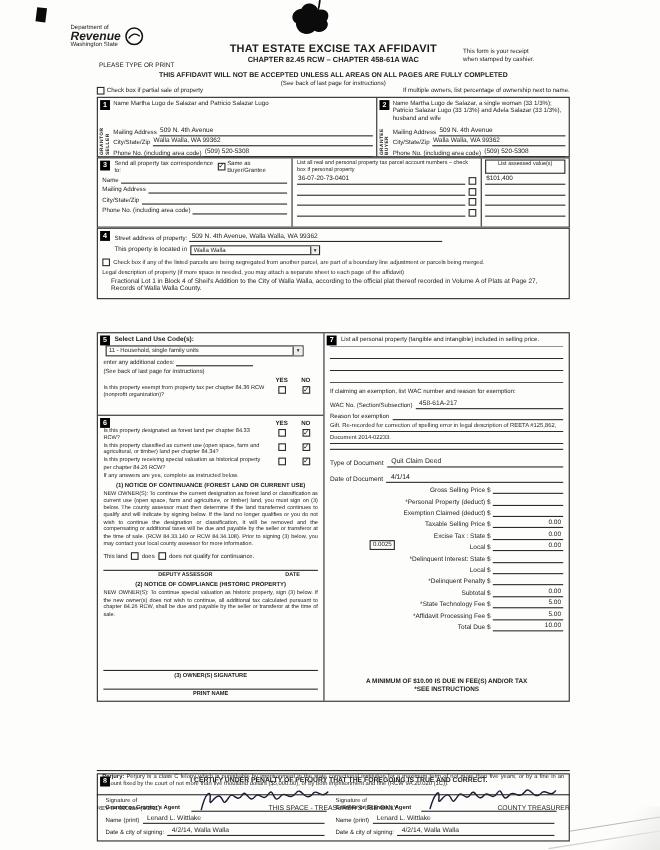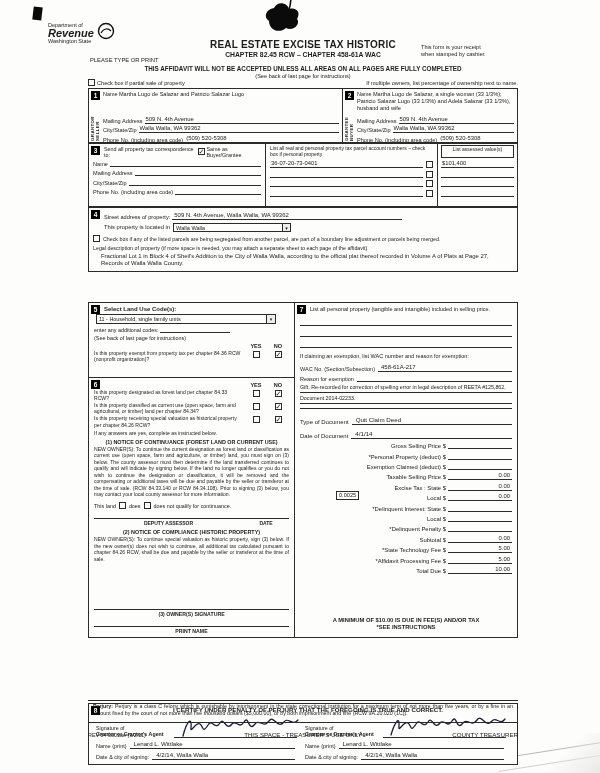--- a/index.html
+++ b/index.html
@@ -4,21 +4,21 @@
 <style>
   *{margin:0;padding:0;box-sizing:border-box}
   html,body{width:600px;background:#ffffff}
   .page{position:relative;width:600px;height:773px;background:#fdfdfc;font-family:"Liberation Sans",sans-serif;color:#1c1c1c;overflow:hidden}
   .abs{position:absolute}
   .box{border:1px solid #2b2b2b;background:#fdfdfc}
   .badge{position:absolute;left:2px;top:2px;background:#000;color:#fff;font-size:6.5px;font-weight:bold;width:9px;height:9px;line-height:9px;text-align:center}
   .cb{display:inline-block;flex:none;width:7px;height:7px;border:1px solid #2b2b2b;font-size:7px;line-height:6px;text-align:center;vertical-align:-1px;background:#fff;color:#111}
   .lbl{font-size:5.6px;color:#222}
   
-  .logo{left:48px;top:22px;display:flex;gap:3px;align-items:flex-start}
+  .logo{left:64px;top:22px;display:flex;gap:3px;align-items:center}
   .logo .l1{font-size:5.5px}
   .logo .l2{font-size:11px;font-weight:bold;font-style:italic;line-height:10px}
   .logo .l3{font-size:5.5px}
   .title{left:88px;top:39px;width:430px;text-align:center;font-size:10px;font-weight:bold;letter-spacing:.2px}
   .chapter{left:88px;top:51px;width:430px;text-align:center;font-size:6.8px;font-weight:bold}
   .receipt{left:421px;top:44px;font-size:5.6px;line-height:1.25}
   .please{left:90px;top:57px;font-size:5.8px}
   .notice{left:88px;top:65px;width:430px;text-align:center;font-size:6.3px;font-weight:bold}
   .seeback{left:88px;top:73px;width:430px;text-align:center;font-size:5.6px}
   .hdr-row{left:88px;top:79px;width:430px;display:flex;justify-content:space-between;font-size:5.6px;align-items:center}
@@ -147,21 +147,21 @@
     <div>
       <div class="l1">Department of</div>
       <div class="l2">Revenue</div>
       <div class="l3">Washington State</div>
     </div>
     <svg width="18" height="18" viewBox="0 0 18 18">
       <circle cx="9" cy="9" r="7.5" fill="none" stroke="#111" stroke-width="1.4"></circle>
       <path d="M4 11 C7 6 11 6 14 9" fill="none" stroke="#111" stroke-width="1.2"></path>
     </svg>
   </div>
-  <div class="abs title">REAL ESTATE EXCISE TAX HISTORIC</div>
+  <div class="abs title">THAT ESTATE EXCISE TAX AFFIDAVIT</div>
   <div class="abs chapter">CHAPTER 82.45 RCW – CHAPTER 458-61A WAC</div>
   <div class="abs receipt">
     <div>This form is your receipt</div>
     <div>when stamped by cashier.</div>
   </div>
   <div class="abs please">PLEASE TYPE OR PRINT</div>
   <div class="abs notice">THIS AFFIDAVIT WILL NOT BE ACCEPTED UNLESS ALL AREAS ON ALL PAGES ARE FULLY COMPLETED</div>
   <div class="abs seeback">(See back of last page for instructions)</div>
   <div class="abs hdr-row">
     <span class="left">

